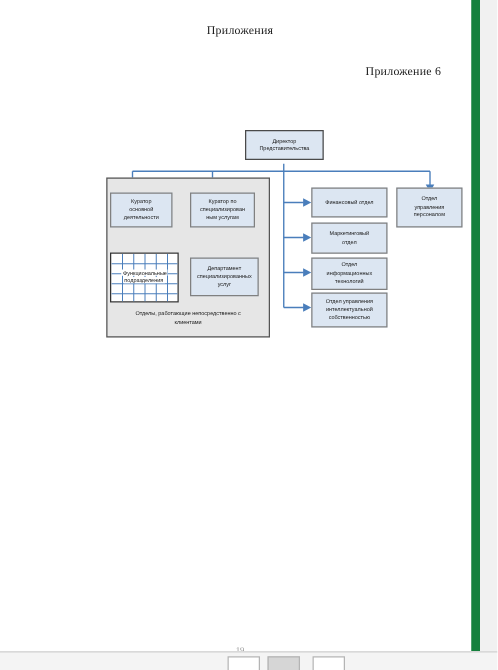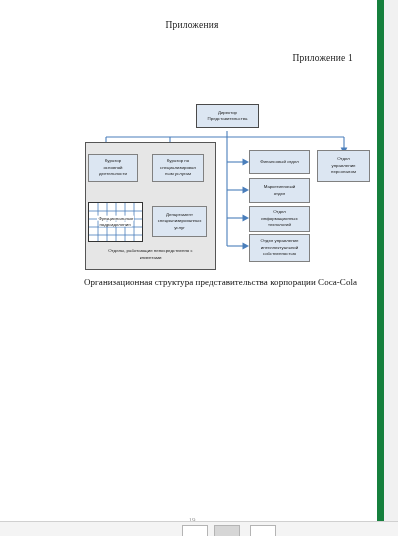--- a/index.html
+++ b/index.html
@@ -153,21 +153,21 @@
   }
   .tb-item.active { background: #d6d6d6; }
 </style>
 </head>
 <body>
 
 <div id="page">
 
   <div class="doc-title">Приложения</div>
 
-  <div class="doc-subtitle">Приложение 1</div>
+  <div class="doc-subtitle">Приложение 6</div>
 
   <div id="diagram">
 
     <svg width="384" height="300">
       <g stroke="#4a7ebb" stroke-width="1.1" fill="none">
 
         <path d="M227,131 L227,246"></path>
 
         <path d="M106,137 L344,137"></path>
 
@@ -255,21 +255,20 @@
     <div class="node" style="left:249px; top:234px; width:61px; height:28px; white-space:pre-line;">Отдел управления
 интеллектуальной
 собственностью</div>
 
     <div class="node" style="left:317px; top:150px; width:53px; height:32px; white-space:pre-line;">Отдел
 управления
 персоналом</div>
 
   </div>
 
-  <div class="doc-caption">Организационная структура представительства корпорации Coca-Cola</div>
 
   <div class="page-number">19</div>
 
 </div>
 
 <div id="gutter"></div>
 
 <div id="taskbar">
   <div class="tb-item" style="left:182px;"></div>
   <div class="tb-item active" style="left:214px;"></div>

